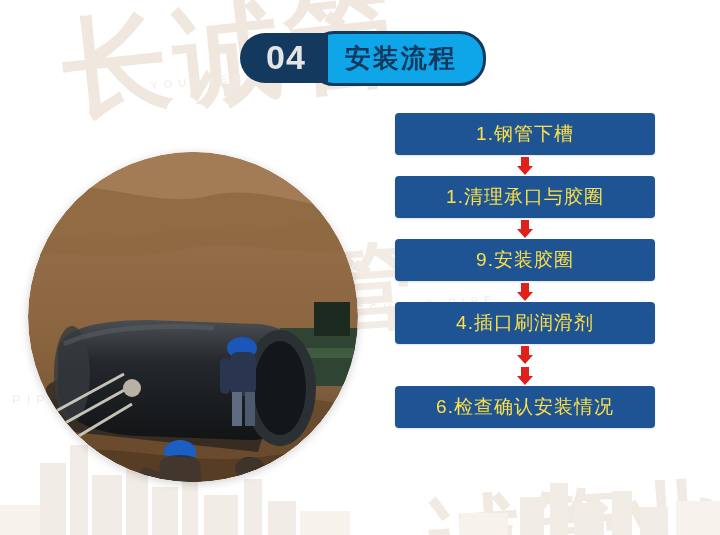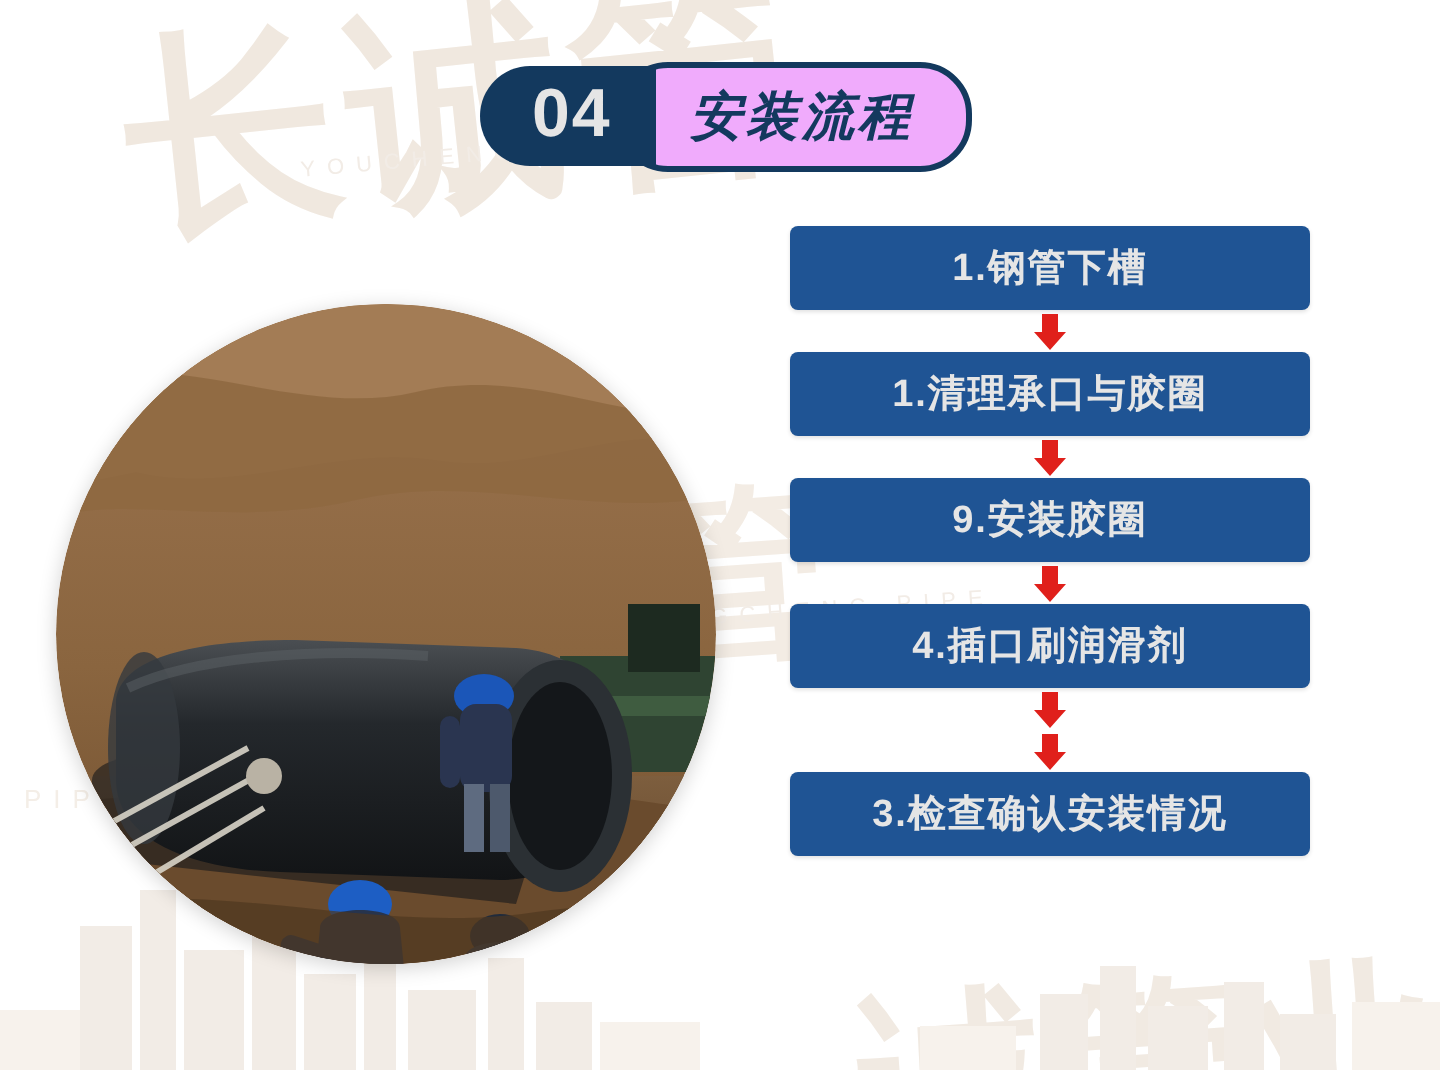--- a/index.html
+++ b/index.html
@@ -98,28 +98,27 @@
     font-family: "Liberation Sans", sans-serif;
     padding: 4px 22px 6px 26px;
     border-radius: 26px 0 0 26px;
     line-height: 40px;
     letter-spacing: 1px;
   }
   .header-title-wrap {
     position: relative;
     z-index: 2;
     margin-left: -20px;
-    background: #f0abfc;
+    background: #0ea5e9;
     border: 3px solid #13395e;
     border-radius: 26px;
     padding: 5px 26px 6px 34px;
     height: 38px;
     display: flex;
     align-items: center;
-    font-style: italic;
   }
   .header-title {
     font-size: 26px;
     font-weight: bold;
     color: #13395e;
     letter-spacing: 2px;
     line-height: 30px;
   }
 
   
@@ -140,23 +139,23 @@
     position: absolute;
     left: 395px;
     top: 113px;
     width: 260px;
   }
   .flow-step {
     width: 260px;
     height: 42px;
     background: #1f5494;
     border-radius: 4px;
-    color: #e5e5e5;
+    color: #fde047;
     font-size: 19px;
-    font-weight: bold;
+    font-weight: normal;
     letter-spacing: 1px;
     display: flex;
     align-items: center;
     justify-content: center;
     box-shadow: 0 1px 2px rgba(0,0,0,0.12);
   }
   .arrow {
     height: 21px;
     display: flex;
     align-items: center;
@@ -338,18 +337,18 @@
         </svg>
     </div>
 
     <div class="arrow">
       <svg width="20" height="20" viewBox="0 0 20 20">
           <polygon points="6,1 14,1 14,10 18,10 10,19 2,10 6,10" fill="#e0201b"></polygon>
         </svg>
     </div>
 
     <div class="flow-step">
-      <span>3.检查确认安装情况</span>
+      <span>6.检查确认安装情况</span>
     </div>
 
   </div>
 
 </div>
 
 </body></html>

